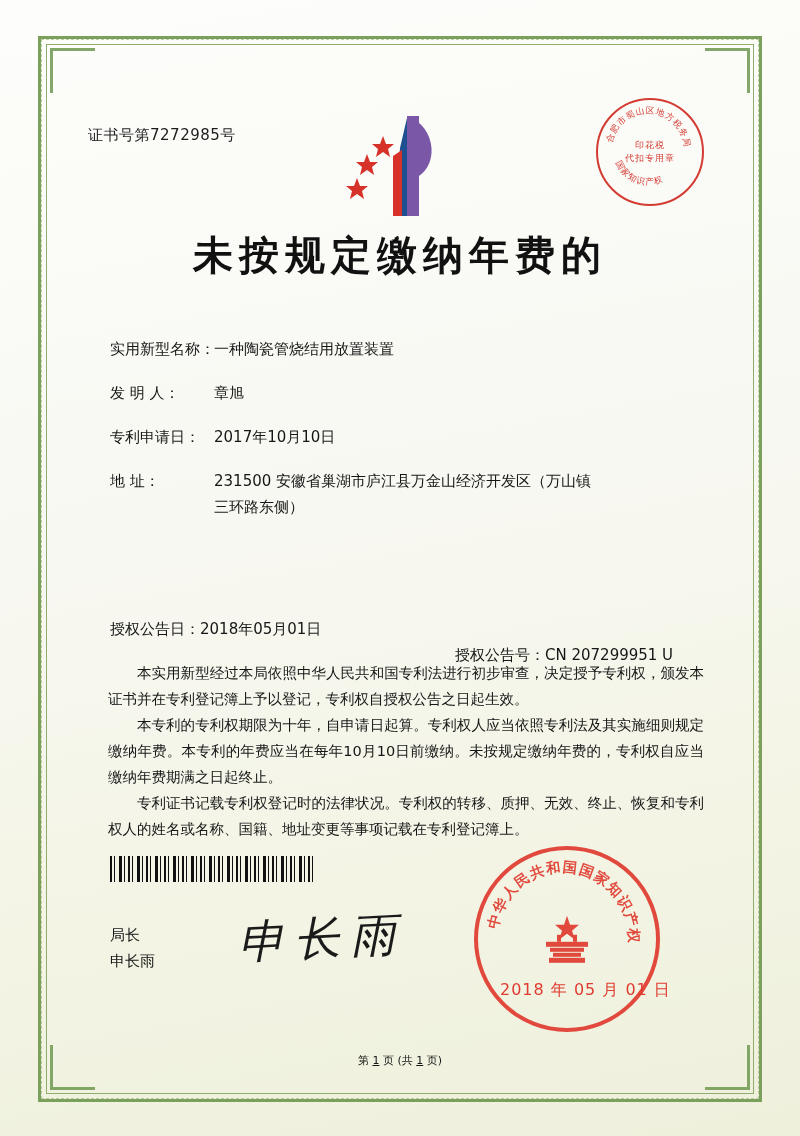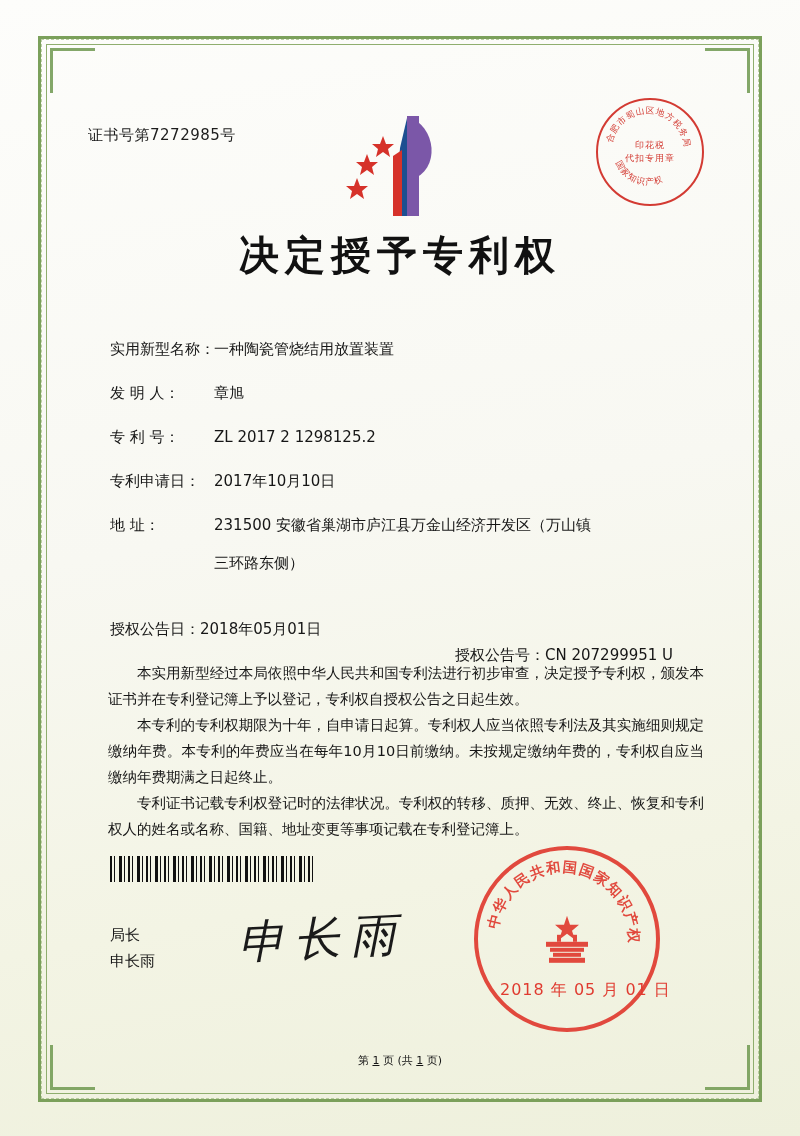--- a/index.html
+++ b/index.html
@@ -146,21 +146,21 @@
     width: 104px;
     letter-spacing: 0px;
   }
   .field .val {
     display: inline;
   }
   .field.wrap { white-space: normal; }
   .field .cont {
     display: block;
     margin-left: 104px;
-    margin-top: 16px;
+    margin-top: 4px;
   }
 
   .pubrow {
     position: absolute;
     left: 110px;
     top: 620px;
     right: 95px;
     font-size: 15px;
     font-family: "DejaVu Sans", sans-serif;
     color: #161616;
@@ -310,31 +310,28 @@
           <textPath href="#arcBot" startOffset="12%">国家知识产权</textPath>
         </text>
       </svg>
     </div>
     <div class="inner">
       <div>印花税</div>
       <div>代扣专用章</div>
     </div>
   </div>
 
-  <div class="title">决定授予专利权</div>
+  <div class="title">未按规定缴纳年费的</div>
 
   <div class="fields">
     <div class="field">
       <span class="lbl">实用新型名称：</span><span class="val">一种陶瓷管烧结用放置装置</span>
     </div>
     <div class="field">
       <span class="lbl">发 明 人：</span><span class="val">章旭</span>
-    </div>
-    <div class="field">
-      <span class="lbl">专 利 号：</span><span class="val">ZL 2017 2 1298125.2</span>
     </div>
     <div class="field">
       <span class="lbl">专利申请日：</span><span class="val">2017年10月10日</span>
     </div>
     <div class="field wrap">
       <span class="lbl">地 址：</span><span class="val">231500 安徽省巢湖市庐江县万金山经济开发区（万山镇</span>
       <span class="cont">三环路东侧）</span>
     </div>
   </div>
 

